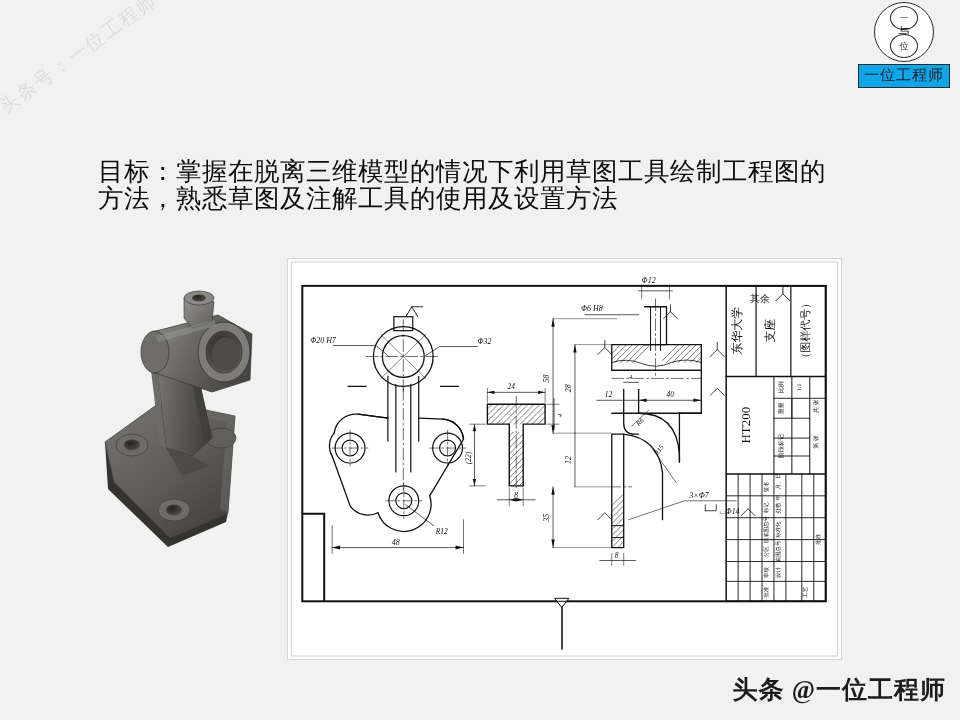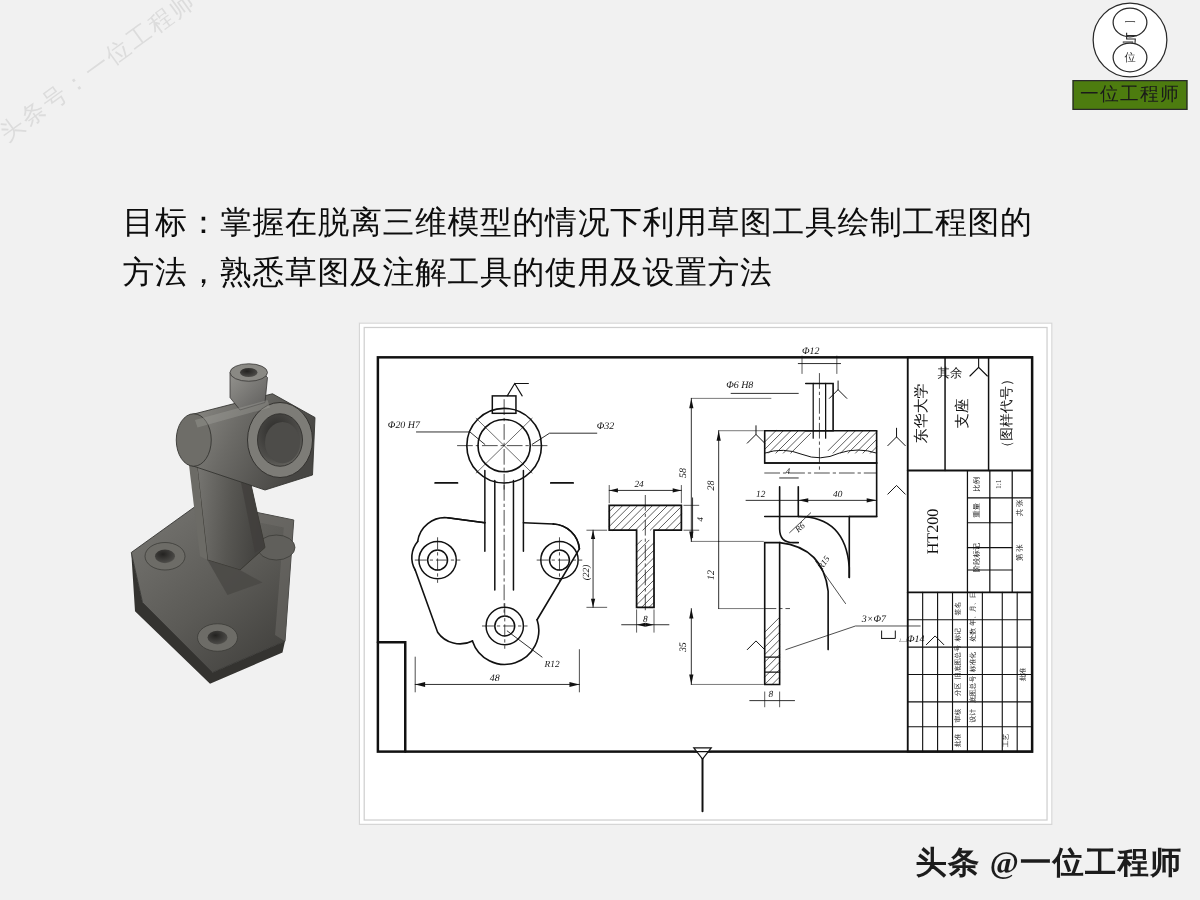--- a/index.html
+++ b/index.html
@@ -64,34 +64,34 @@
     position: absolute;
     left: 50%; top: 50%;
     transform: translate(-50%,-50%);
     font-size: 12px;
     color: #2a2a2a;
     line-height: 1;
   }
   #logo-name-box {
     margin-top: 2px;
     border: 1.4px solid #2a2a2a;
-    background: #4d7c0f;
+    background: #0ea5e9;
     padding: 1px 5px 2px 5px;
     font-size: 15px;
     letter-spacing: 1px;
     color: #1a1a1a;
     font-family: "Liberation Serif", serif;
   }
   
   #heading {
     position: absolute;
     left: 98px; top: 158px;
     width: 730px;
     font-size: 25.5px;
-    line-height: 40px;
+    line-height: 27px;
     color: #0d0d0d;
     letter-spacing: 0.5px;
     font-family: "Liberation Serif", "DejaVu Serif", serif;
   }
   
   #part-render {
     position: absolute;
     left: 100px; top: 270px;
     width: 180px; height: 300px;
   }

